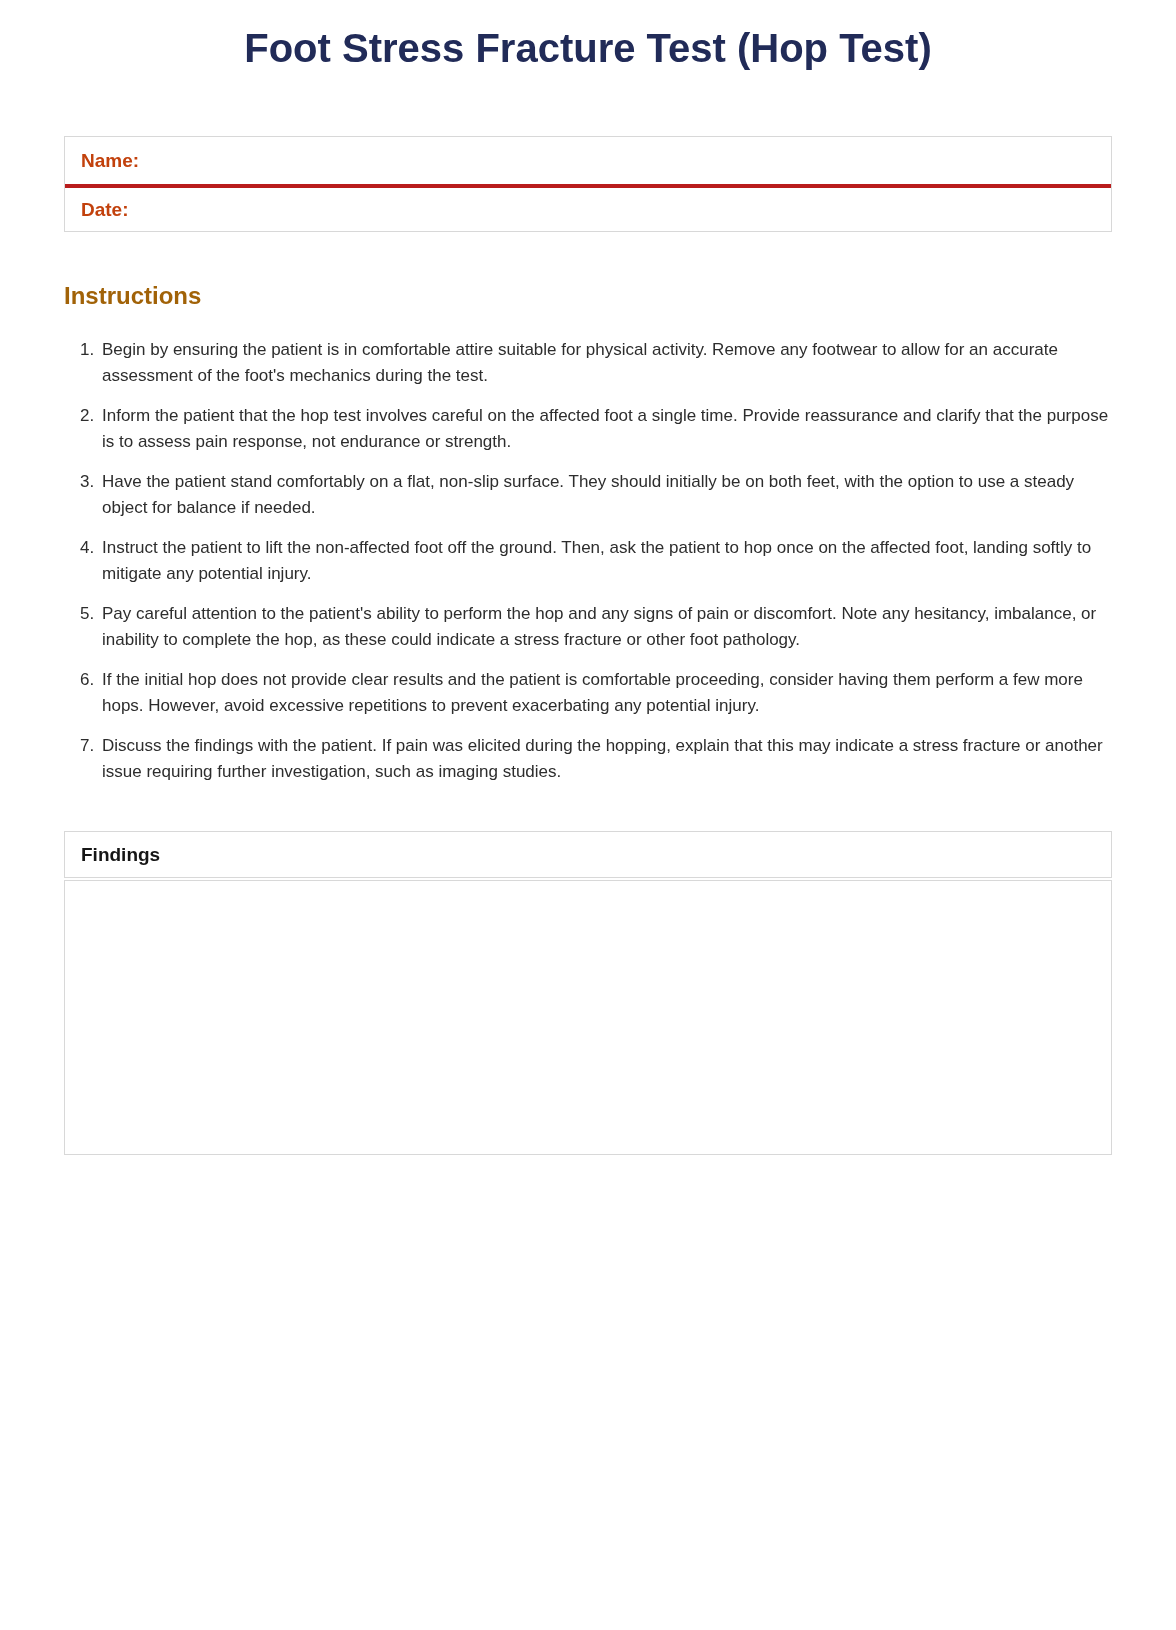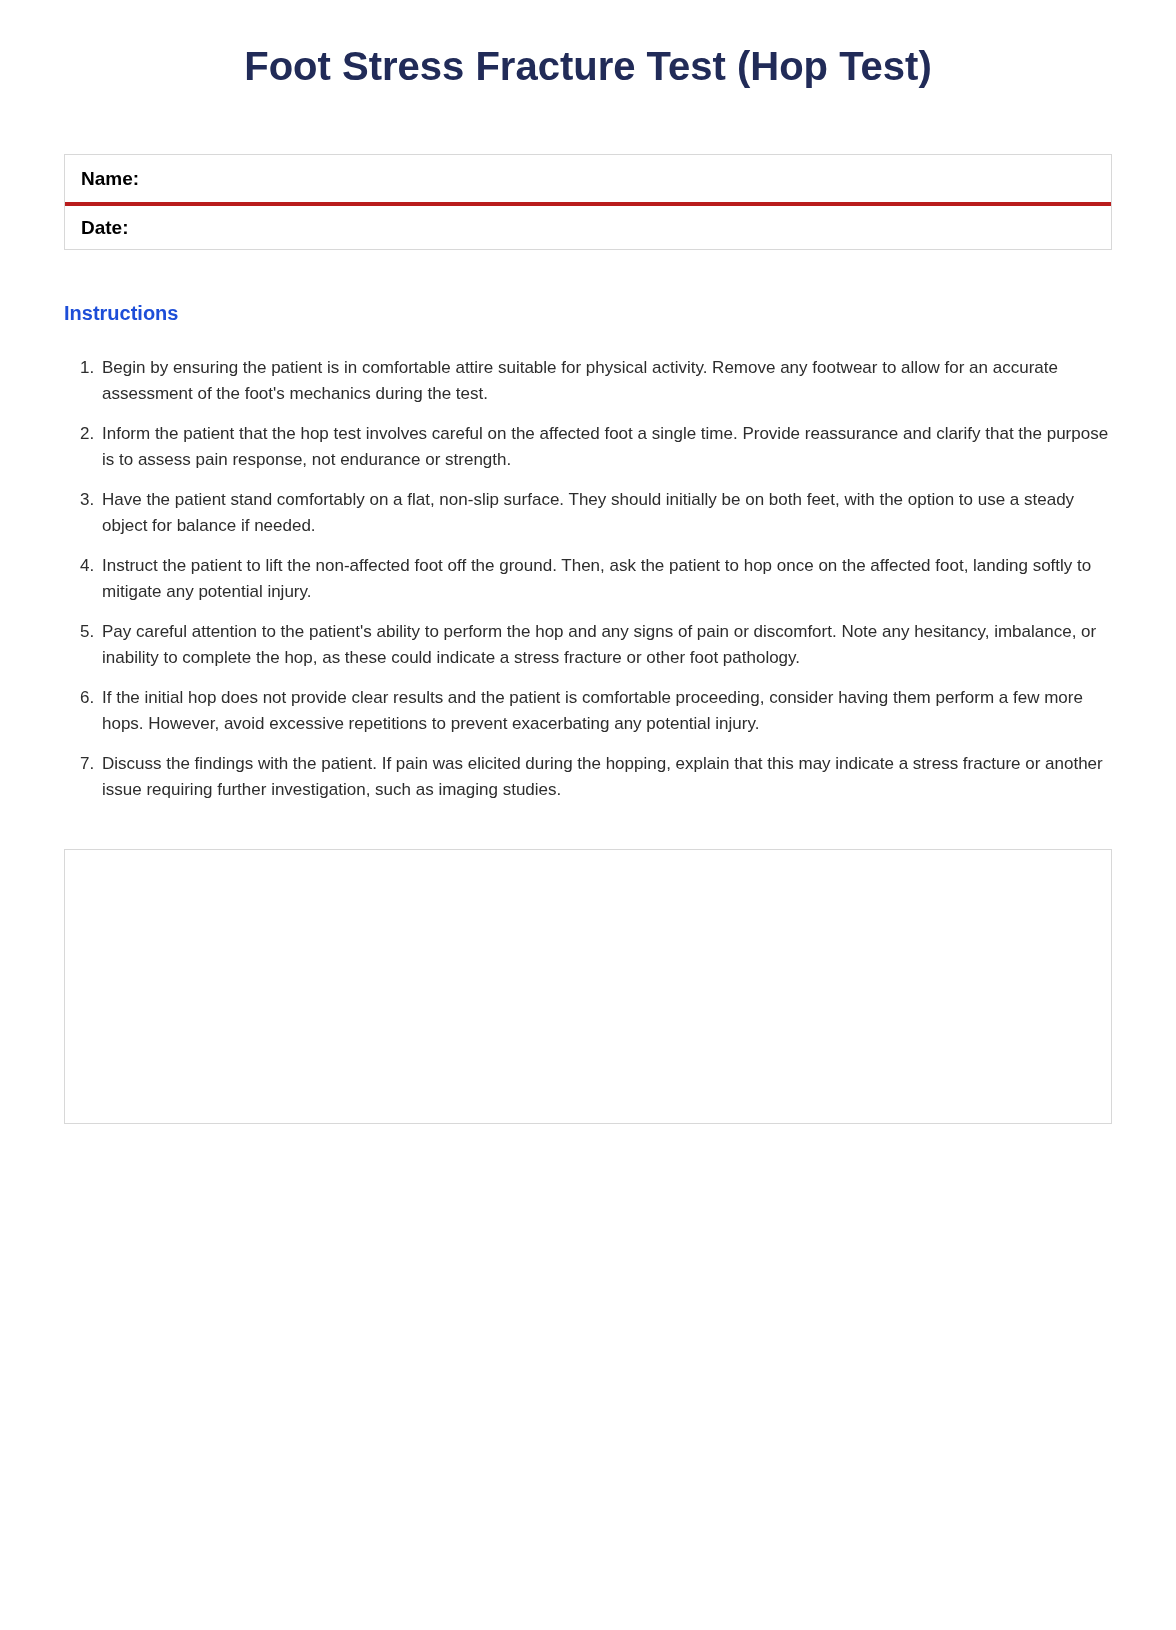--- a/index.html
+++ b/index.html
@@ -4,21 +4,21 @@
 <style>
   * { box-sizing: border-box; }
   html, body { margin: 0; padding: 0; }
   body {
     width: 1176px;
     height: 1630px;
     background: #ffffff;
     font-family: "Liberation Sans", sans-serif;
     overflow: hidden;
   }
-  .page { padding: 42px 64px 0 64px; }
+  .page { padding: 24px 64px 0 64px; }
 
   .doc-title {
     margin: 0;
     font-size: 40px;
     line-height: 48px;
     font-weight: bold;
     text-align: center;
     color: #212b58;
   }
 
@@ -30,30 +30,30 @@
   .id-row {
     height: 47px;
     display: flex;
     align-items: center;
     padding: 0 16px;
   }
   .id-row + .id-row { border-top: 4px solid #b91c1c; }
   .id-label {
     font-size: 19px;
     font-weight: bold;
-    color: #000000;
+    color: #c2410c;
   }
   .id-value { flex: 1; height: 100%; }
 
   .instructions-heading {
     margin: 50px 0 0 0;
-    font-size: 20px;
+    font-size: 24px;
     line-height: 27px;
     font-weight: bold;
-    color: #1d4ed8;
+    color: #a16207;
   }
 
   ol.instructions-list {
     margin: 28px 0 0 0;
     padding-left: 35px;
   }
   ol.instructions-list li {
     font-size: 17px;
     line-height: 26px;
     color: #2d2d2d;
@@ -115,17 +115,20 @@
       <li>Instruct the patient to lift the non-affected foot off the ground. Then, ask the patient to hop once on the affected foot, landing softly to mitigate any potential injury.</li>
 
       <li>Pay careful attention to the patient's ability to perform the hop and any signs of pain or discomfort. Note any hesitancy, imbalance, or inability to complete the hop, as these could indicate a stress fracture or other foot pathology.</li>
 
       <li>If the initial hop does not provide clear results and the patient is comfortable proceeding, consider having them perform a few more hops. However, avoid excessive repetitions to prevent exacerbating any potential injury.</li>
 
       <li>Discuss the findings with the patient. If pain was elicited during the hopping, explain that this may indicate a stress fracture or another issue requiring further investigation, such as imaging studies.</li>
     </ol>
 
   <div class="section">
+    <div class="section-header">
+      <span class="section-heading">Findings</span>
+    </div>
     <div class="section-body findings"></div>
   </div>
 
 
 </div>
 
 </body></html>

